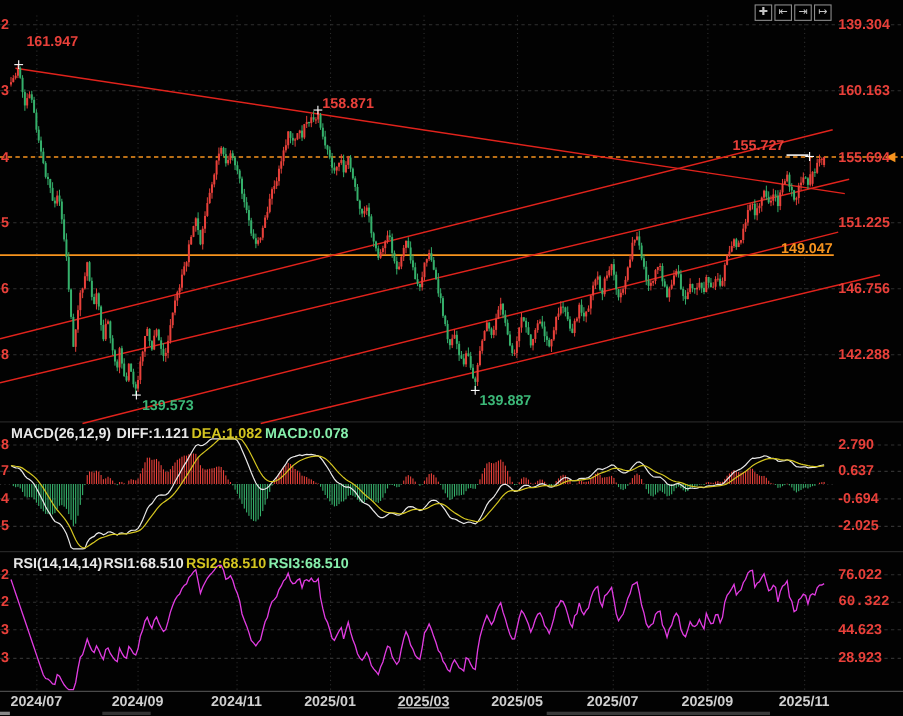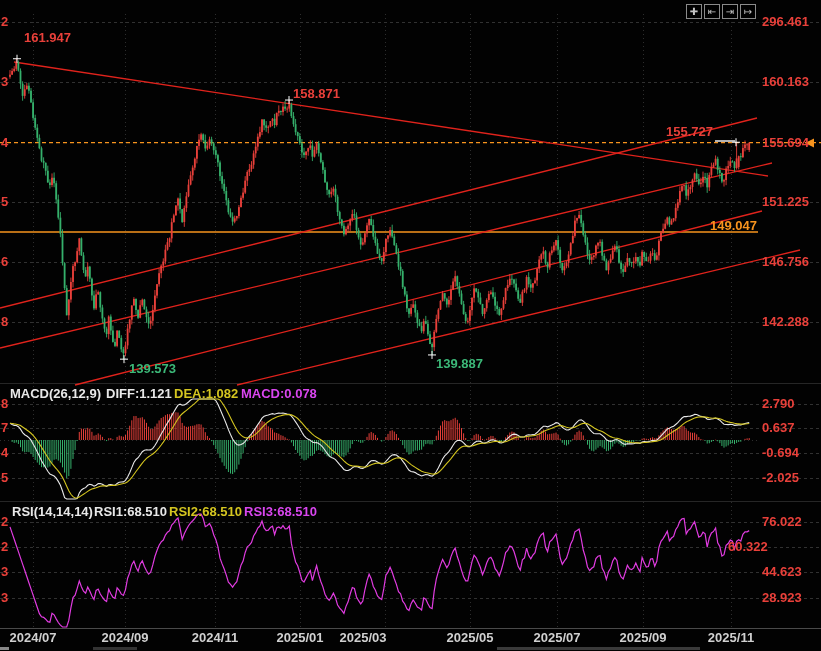--- a/index.html
+++ b/index.html
@@ -2,21 +2,21 @@
 <html><head>
 <meta charset="utf-8">
 <style>
   html,body{margin:0;padding:0;background:#000;}
   .app{position:relative;width:821px;height:651px;background:#020202;overflow:hidden;
        font-family:"Liberation Sans",sans-serif;}
   svg{position:absolute;left:0;top:0;}
   .layer{position:absolute;left:0;top:0;width:821px;height:651px;pointer-events:none;}
   .lbl{position:absolute;font-size:13px;font-weight:bold;white-space:nowrap;line-height:14px;}
   .red{color:#e8403a}.orange{color:#f7941e}.green{color:#3cb878}
-  .yellow{color:#d4c520}.magenta{color:#d946ef}.white{color:#e8e8e8}.gray{color:#d0d0d0}
+  .yellow{color:#d4c520}.magenta{color:#86efac}.white{color:#e8e8e8}.gray{color:#d0d0d0}
   .title{position:absolute;left:8px;top:3px;font-size:13px;font-weight:bold;}
   .tbtn{position:absolute;top:4px;width:16px;height:15px;border:1px solid #8a8a8a;
         color:#c4c4c4;font-size:10px;line-height:13px;text-align:center;background:#000;
         box-sizing:border-box;padding:0;cursor:pointer;}
   .hdr{position:absolute;font-size:13px;font-weight:bold;white-space:nowrap;}
   .watermark{position:absolute;left:688px;top:595px;font-size:37px;letter-spacing:2px;
              color:rgba(226,226,226,.92);text-shadow:1px 1px 2px #000;}
   .bseg{position:absolute;height:3px;bottom:1px;}
 </style>
 </head>
@@ -1138,21 +1138,21 @@
     </svg>
 
 
   <div id="labels" class="layer">
       <div class="lbl orange" style="left: 710px; top: 219px;">149.047</div>
       <div class="lbl red" style="left: 24px; top: 31px;">161.947</div>
       <div class="lbl red" style="left: 293px; top: 87px;">158.871</div>
       <div class="lbl green" style="left: 129px; top: 362px;">139.573</div>
       <div class="lbl green" style="left: 436px; top: 357px;">139.887</div>
       <div class="lbl red" style="left: 666px; top: 125px; text-align: right;">155.727</div>
-      <div class="lbl red" style="left: 762px; top: 22px; transform: translateY(-50%);">296.461</div>
+      <div class="lbl red" style="left: 762px; top: 22px; transform: translateY(-50%);">139.304</div>
       <div class="lbl red" style="left: 1px; top: 22px; transform: translateY(-50%);">2</div>
       <div class="lbl red" style="left: 762px; top: 82px; transform: translateY(-50%);">160.163</div>
       <div class="lbl red" style="left: 1px; top: 82px; transform: translateY(-50%);">3</div>
       <div class="lbl red" style="left: 762px; top: 143px; transform: translateY(-50%);">155.694</div>
       <div class="lbl red" style="left: 1px; top: 143px; transform: translateY(-50%);">4</div>
       <div class="lbl red" style="left: 762px; top: 202px; transform: translateY(-50%);">151.225</div>
       <div class="lbl red" style="left: 1px; top: 202px; transform: translateY(-50%);">5</div>
       <div class="lbl red" style="left: 762px; top: 262px; transform: translateY(-50%);">146.756</div>
       <div class="lbl red" style="left: 1px; top: 262px; transform: translateY(-50%);">6</div>
       <div class="lbl red" style="left: 762px; top: 322px; transform: translateY(-50%);">142.288</div>
@@ -1160,31 +1160,31 @@
       <div class="lbl red" style="left: 762px; top: 404px; transform: translateY(-50%);">2.790</div>
       <div class="lbl red" style="left: 1px; top: 404px; transform: translateY(-50%);">8</div>
       <div class="lbl red" style="left: 762px; top: 428px; transform: translateY(-50%);">0.637</div>
       <div class="lbl red" style="left: 1px; top: 428px; transform: translateY(-50%);">7</div>
       <div class="lbl red" style="left: 762px; top: 453px; transform: translateY(-50%);">-0.694</div>
       <div class="lbl red" style="left: 1px; top: 453px; transform: translateY(-50%);">4</div>
       <div class="lbl red" style="left: 762px; top: 478px; transform: translateY(-50%);">-2.025</div>
       <div class="lbl red" style="left: 1px; top: 478px; transform: translateY(-50%);">5</div>
       <div class="lbl red" style="left: 762px; top: 522px; transform: translateY(-50%);">76.022</div>
       <div class="lbl red" style="left: 1px; top: 522px; transform: translateY(-50%);">2</div>
-      <div class="lbl red" style="left: 728px; top: 547px; transform: translateY(-50%);">60.322</div>
+      <div class="lbl red" style="left: 762px; top: 547px; transform: translateY(-50%); font-family: Liberation Mono, monospace;">60.322</div>
       <div class="lbl red" style="left: 1px; top: 547px; transform: translateY(-50%);">2</div>
       <div class="lbl red" style="left: 762px; top: 572px; transform: translateY(-50%);">44.623</div>
       <div class="lbl red" style="left: 1px; top: 572px; transform: translateY(-50%);">3</div>
       <div class="lbl red" style="left: 762px; top: 598px; transform: translateY(-50%);">28.923</div>
       <div class="lbl red" style="left: 1px; top: 598px; transform: translateY(-50%);">3</div>
       <div class="lbl gray" style="left: 33px; top: 631px; transform: translateX(-50%);">2024/07</div>
       <div class="lbl gray" style="left: 125px; top: 631px; transform: translateX(-50%);">2024/09</div>
       <div class="lbl gray" style="left: 215px; top: 631px; transform: translateX(-50%);">2024/11</div>
       <div class="lbl gray" style="left: 300px; top: 631px; transform: translateX(-50%); text-align: right;">2025/01</div>
-      <div class="lbl gray" style="left: 363px; top: 631px; transform: translateX(-50%);">2025/03</div>
+      <div class="lbl gray" style="left: 385px; top: 631px; transform: translateX(-50%); text-decoration: underline;">2025/03</div>
       <div class="lbl gray" style="left: 470px; top: 631px; transform: translateX(-50%);">2025/05</div>
       <div class="lbl gray" style="left: 557px; top: 631px; transform: translateX(-50%);">2025/07</div>
       <div class="lbl gray" style="left: 643px; top: 631px; transform: translateX(-50%);">2025/09</div>
       <div class="lbl gray" style="left: 731px; top: 631px; transform: translateX(-50%);">2025/11</div>
     </div>
 
 
   <button class="tbtn" style="left:686px">✚</button>
   <button class="tbtn" style="left:704px">⇤</button>
   <button class="tbtn" style="left:722px">⇥</button>

